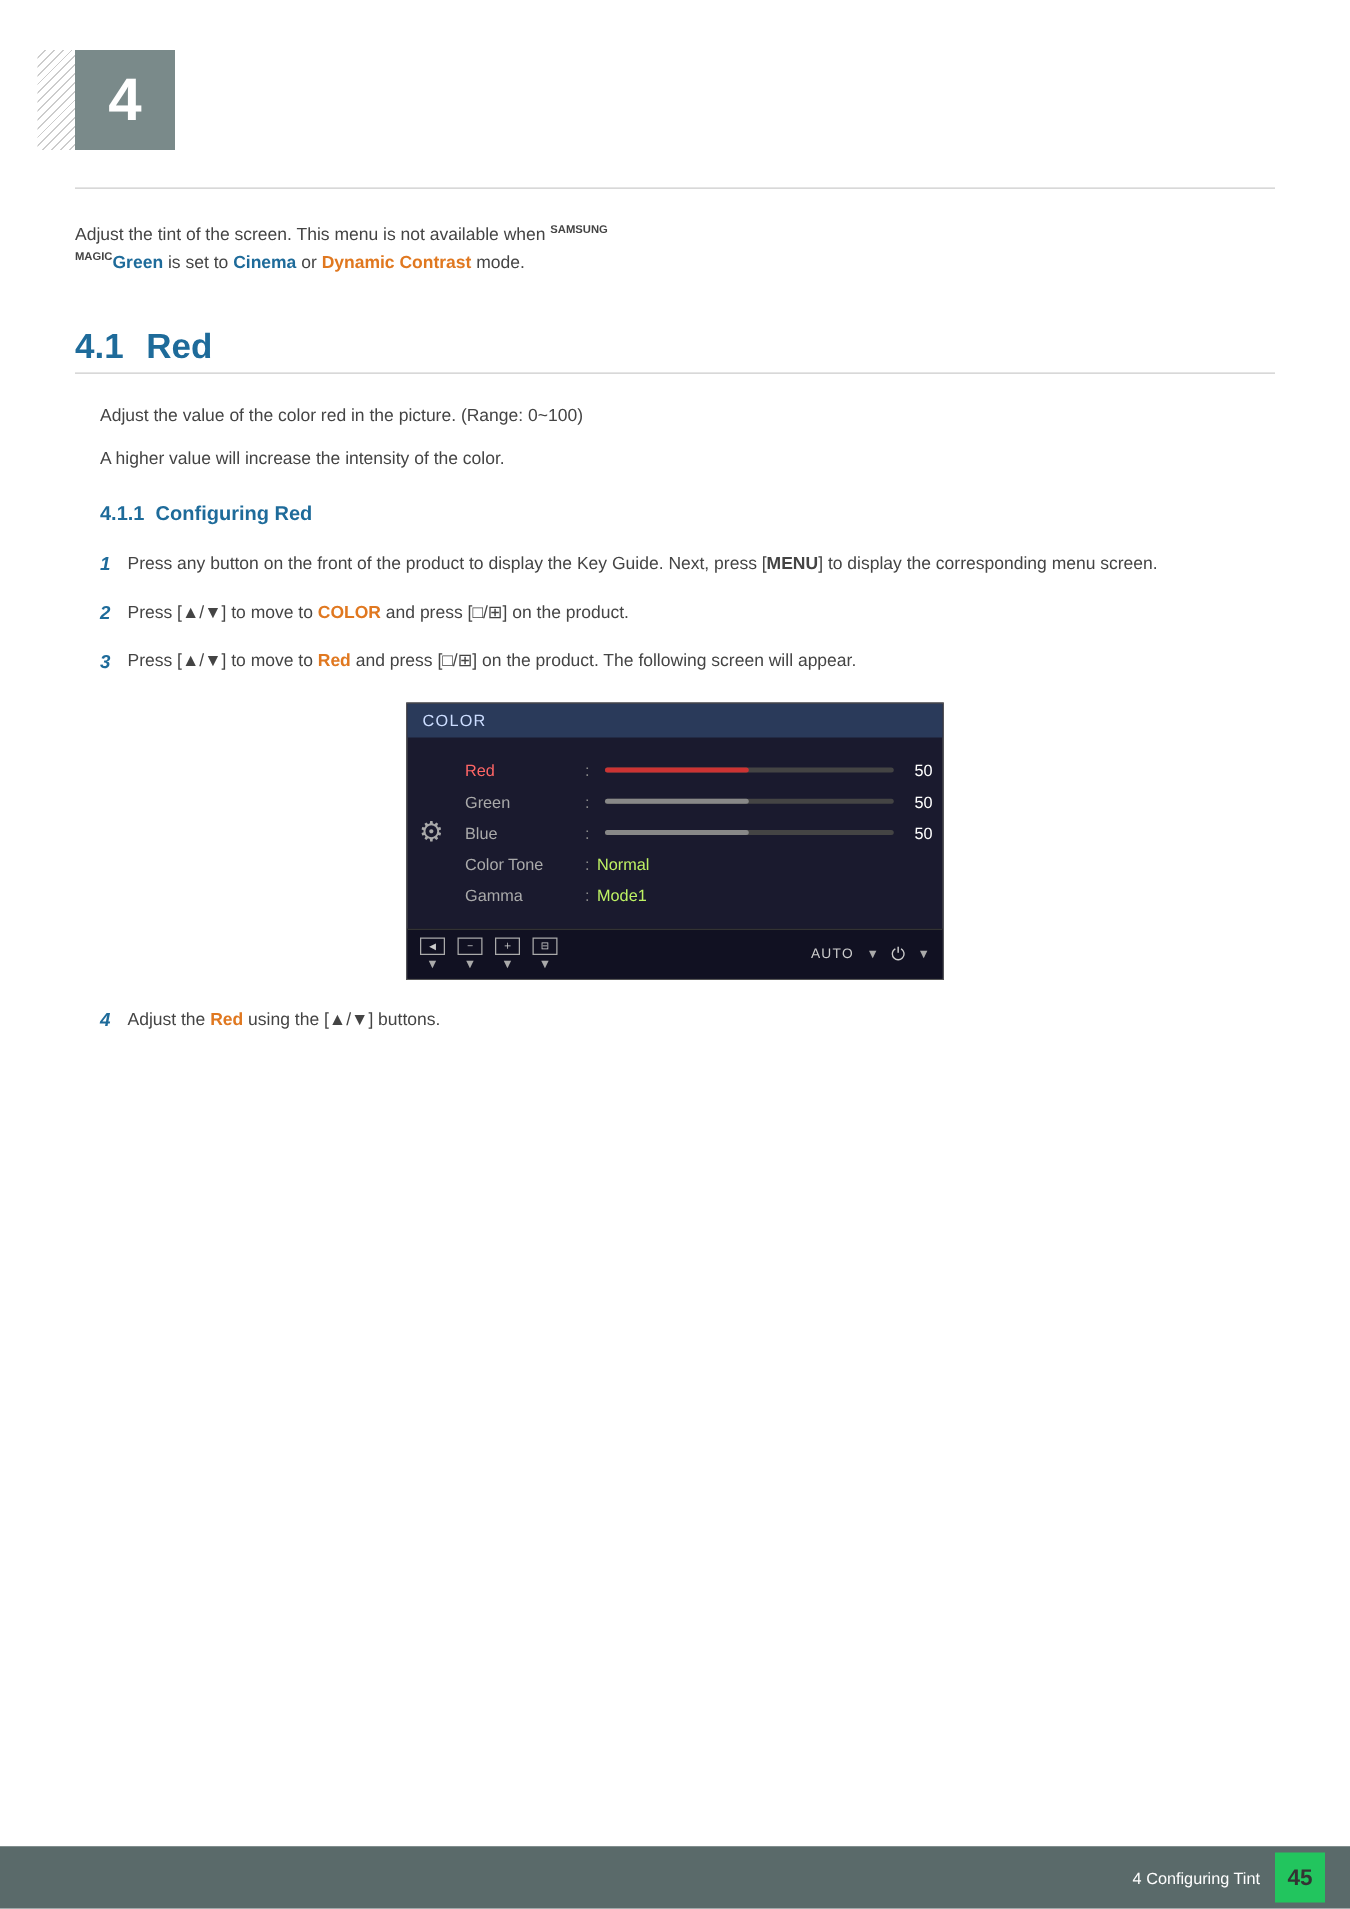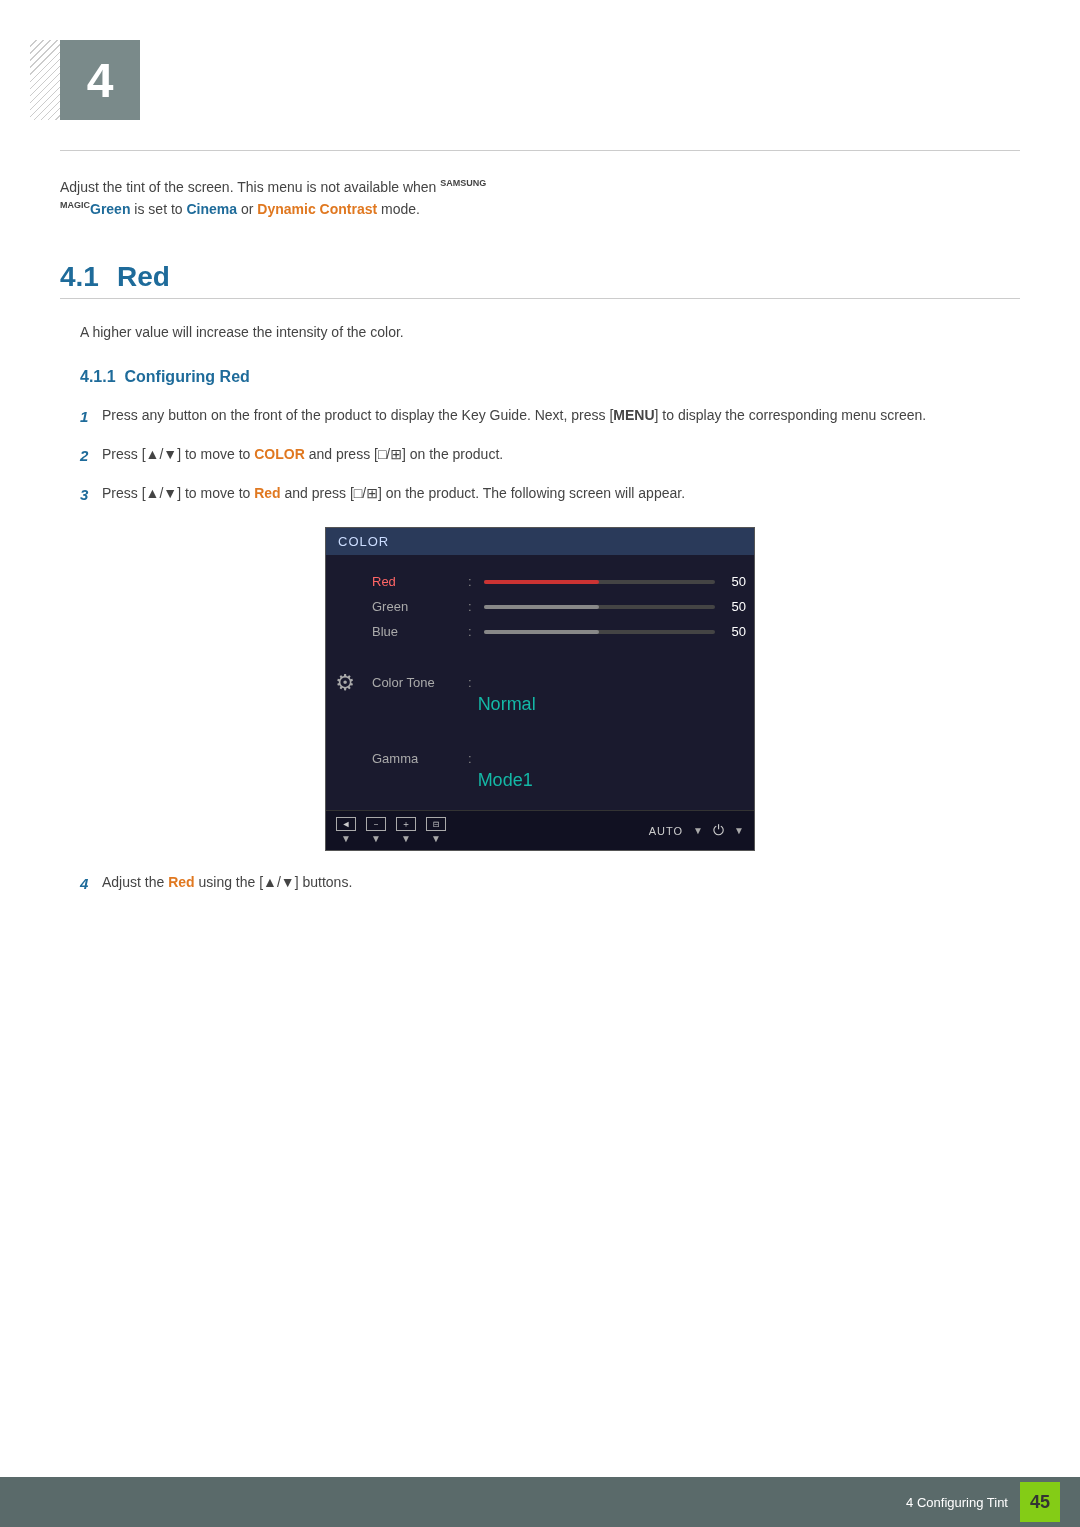--- a/index.html
+++ b/index.html
@@ -268,23 +268,22 @@
     }
 
     .menu-row-value {
       color: #ffffff;
       font-size: 13px;
       min-width: 25px;
       text-align: right;
     }
 
     .menu-row-text {
-      color: #14b8a6;
-      font-size: 18px;
-      margin-top: 45px;
+      color: #bef264;
+      font-size: 13px;
     }
 
     
     .color-menu-toolbar {
       background: #111122;
       border-top: 1px solid #333;
       display: flex;
       align-items: center;
       padding: 6px 10px;
       gap: 10px;
@@ -342,21 +341,21 @@
       padding: 0 20px;
     }
 
     .footer-text {
       color: #ffffff;
       font-size: 13px;
       margin-right: 12px;
     }
 
     .footer-page-num {
-      background: #84cc16;
+      background: #22c55e;
       color: #333333;
       font-size: 18px;
       font-weight: bold;
       width: 40px;
       height: 40px;
       display: flex;
       align-items: center;
       justify-content: center;
     }
   </style>
@@ -376,20 +375,21 @@
   <span style="font-size:9px; font-weight:bold; vertical-align:super;">SAMSUNG<br>MAGIC</span><span class="text-blue">Green</span><span> is set to </span><span class="text-blue">Cinema</span><span> or </span><span class="text-orange">Dynamic Contrast</span><span> mode.</span>
 </p>
 
 <div class="section-41">
   <div class="section-41-header">
     <span class="section-41-number">4.1</span>
     <span class="section-41-title">Red</span>
   </div>
 
   <div class="section-body">
+    <p>Adjust the value of the color red in the picture. (Range: 0~100)</p>
     <p>A higher value will increase the intensity of the color.</p>
 
     <div class="subsection-411">
       <div class="subsection-411-title">
         <span>4.1.1</span>&nbsp;&nbsp;<span>Configuring Red</span>
       </div>
 
       <ul class="steps-list">
 
         <li class="step-item">

